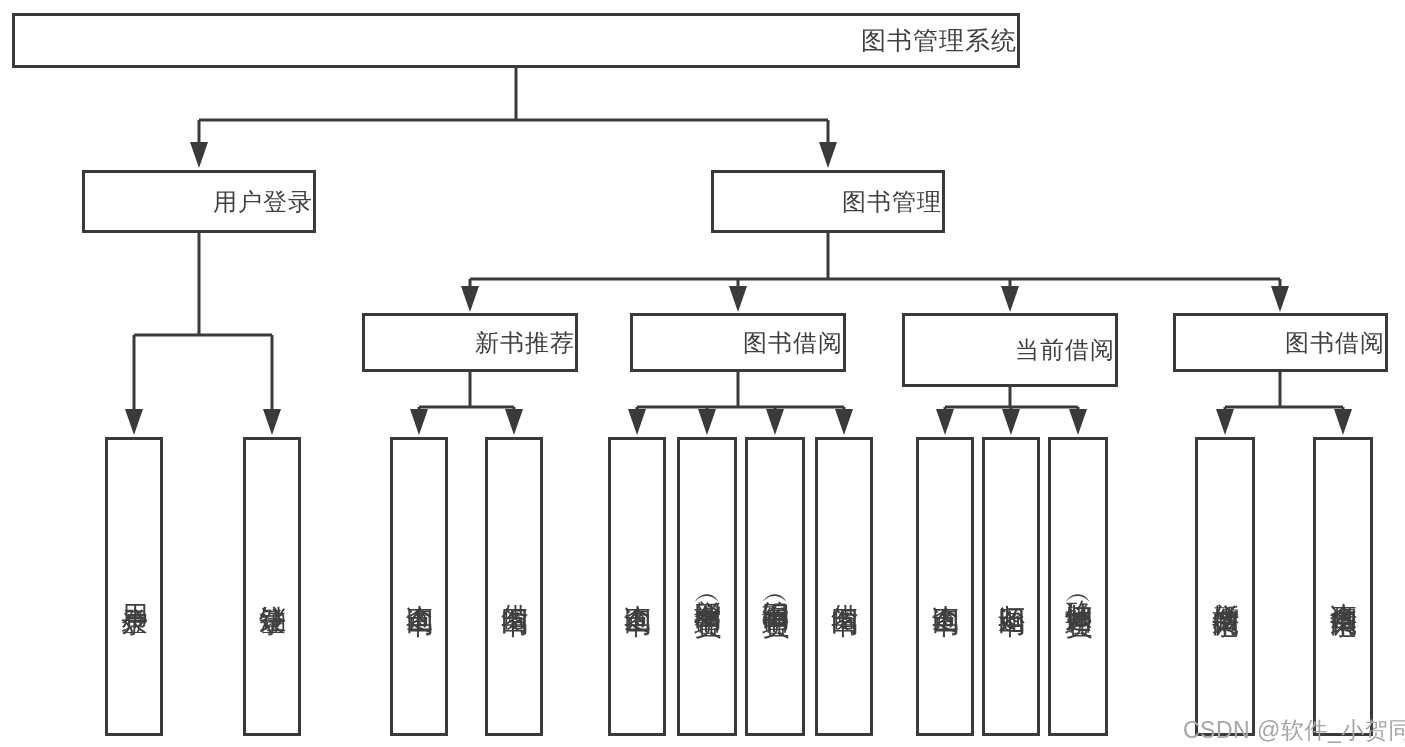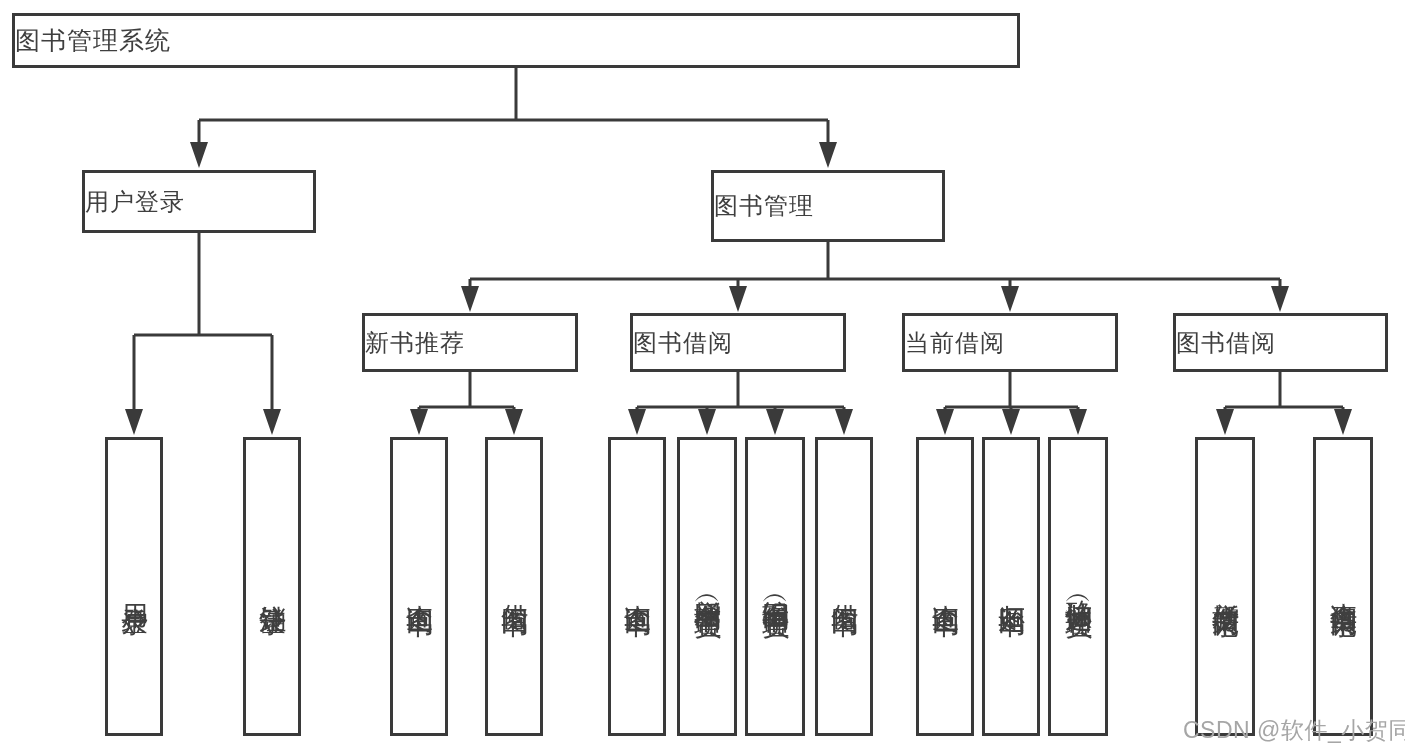--- a/index.html
+++ b/index.html
@@ -3,44 +3,44 @@
 <meta charset="utf-8">
 <style>
   html,body{margin:0;padding:0;background:#ffffff;}
   .canvas{
     position:relative;width:1405px;height:747px;background:#ffffff;overflow:hidden;
     font-family:"Liberation Sans", sans-serif;color:#3f3f3f;
   }
   .connectors{position:absolute;left:0;top:0;width:1405px;height:747px;}
   .node{
     position:absolute;box-sizing:border-box;background:#ffffff;
-    border:3px solid #3a3a3a;display:flex;align-items:center;justify-content:flex-start;
+    border:3px solid #3a3a3a;display:flex;align-items:center;justify-content:flex-end;
     font-size:24px;color:#3f3f3f;letter-spacing:1px;z-index:2;
   }
   .node.root{font-size:25px;}
   .leaf{
     position:absolute;box-sizing:border-box;background:#ffffff;
     border:3px solid #3a3a3a;display:flex;align-items:center;justify-content:center;
     z-index:2;
   }
   .leaf span{
     writing-mode:vertical-rl;font-size:27px;line-height:1.1;letter-spacing:2px;
     color:#3f3f3f;white-space:nowrap;
   }
   .watermark{
     position:absolute;left:1183px;top:715px;z-index:3;
     font-size:23px;color:#a6a6a6;letter-spacing:0.5px;white-space:nowrap;
   }
   
   #root{left:12px;top:13px;width:1008px;height:55px;}
   #l2-0{left:82px;top:170px;width:234px;height:63px;}
-  #l2-1{left:711px;top:170px;width:234px;height:72px;}
+  #l2-1{left:711px;top:170px;width:234px;height:63px;}
   #l3-0{left:362px;top:313px;width:216px;height:59px;}
   #l3-1{left:630px;top:313px;width:216px;height:59px;}
-  #l3-2{left:902px;top:313px;width:216px;height:59px;}
+  #l3-2{left:902px;top:313px;width:216px;height:74px;}
   #l3-3{left:1173px;top:313px;width:215px;height:59px;}
   .leaf{top:437px;height:299px;}
   #lf-0{left:105px;width:58px;}
   #lf-1{left:243px;width:58px;}
   #lf-2{left:390px;width:58px;}
   #lf-3{left:485px;width:58px;}
   #lf-4{left:608px;width:58px;}
   #lf-5{left:677px;width:60px;}
   #lf-6{left:745px;width:60px;}
   #lf-7{left:815px;width:58px;}

